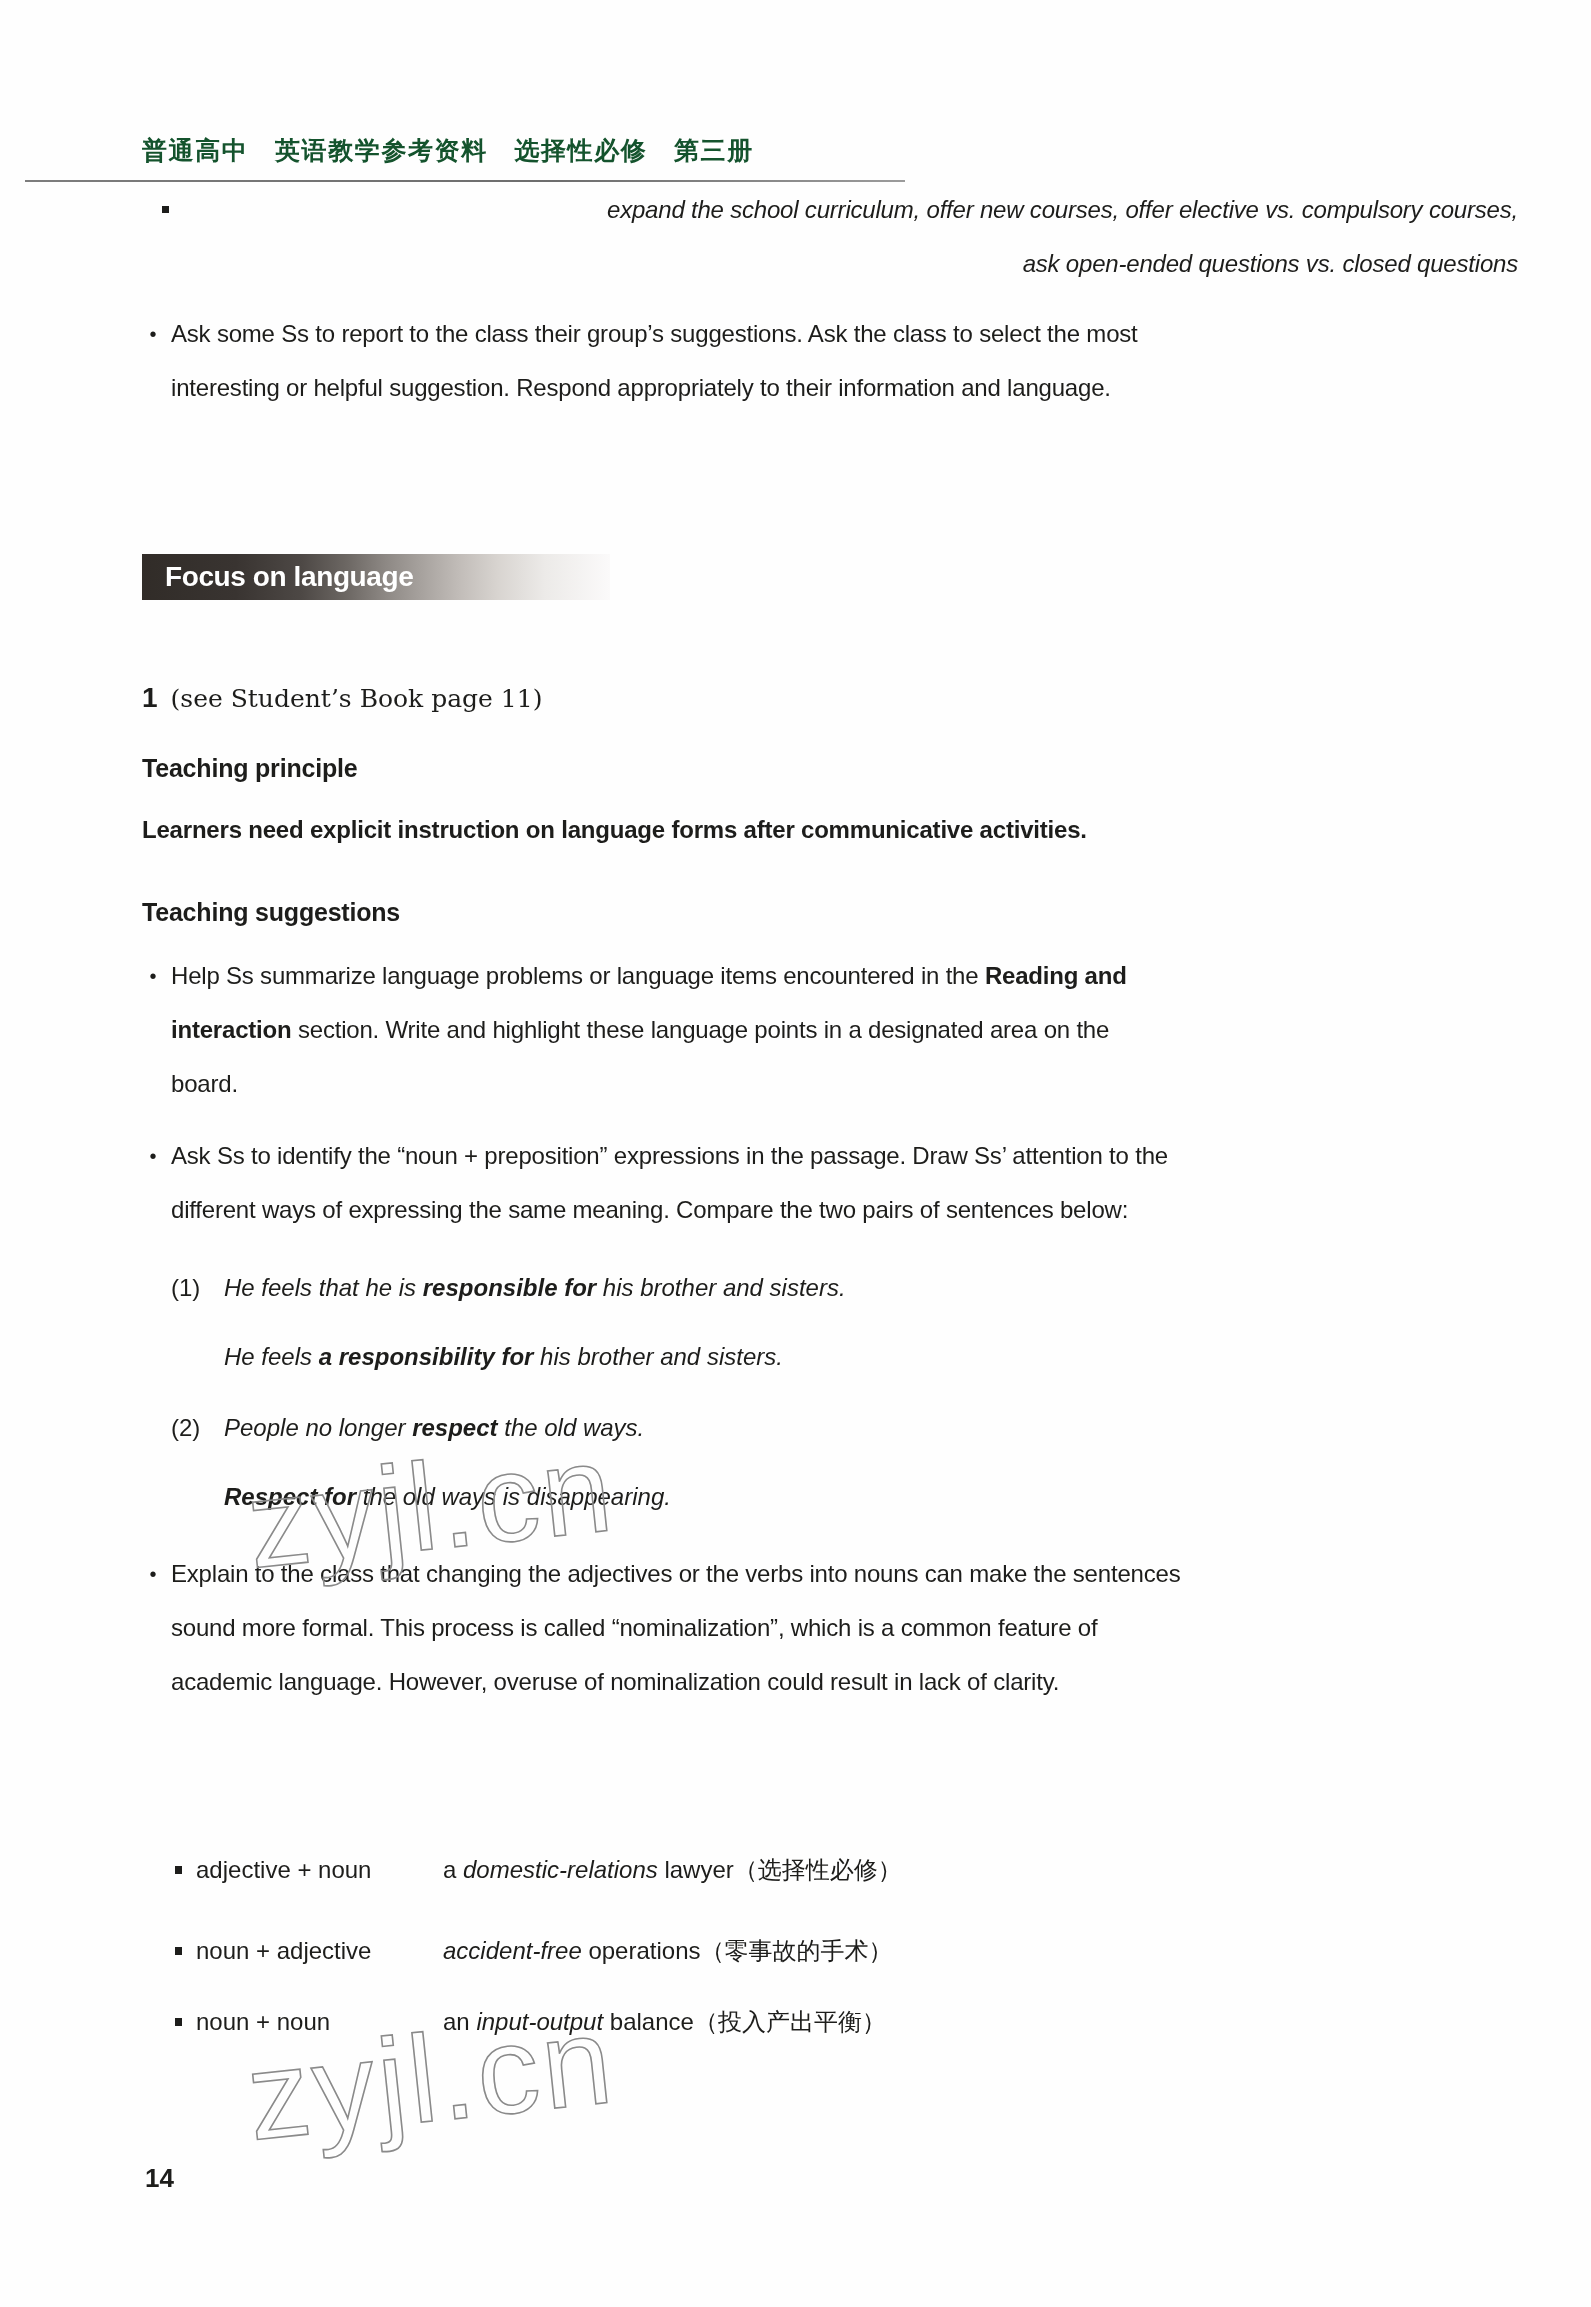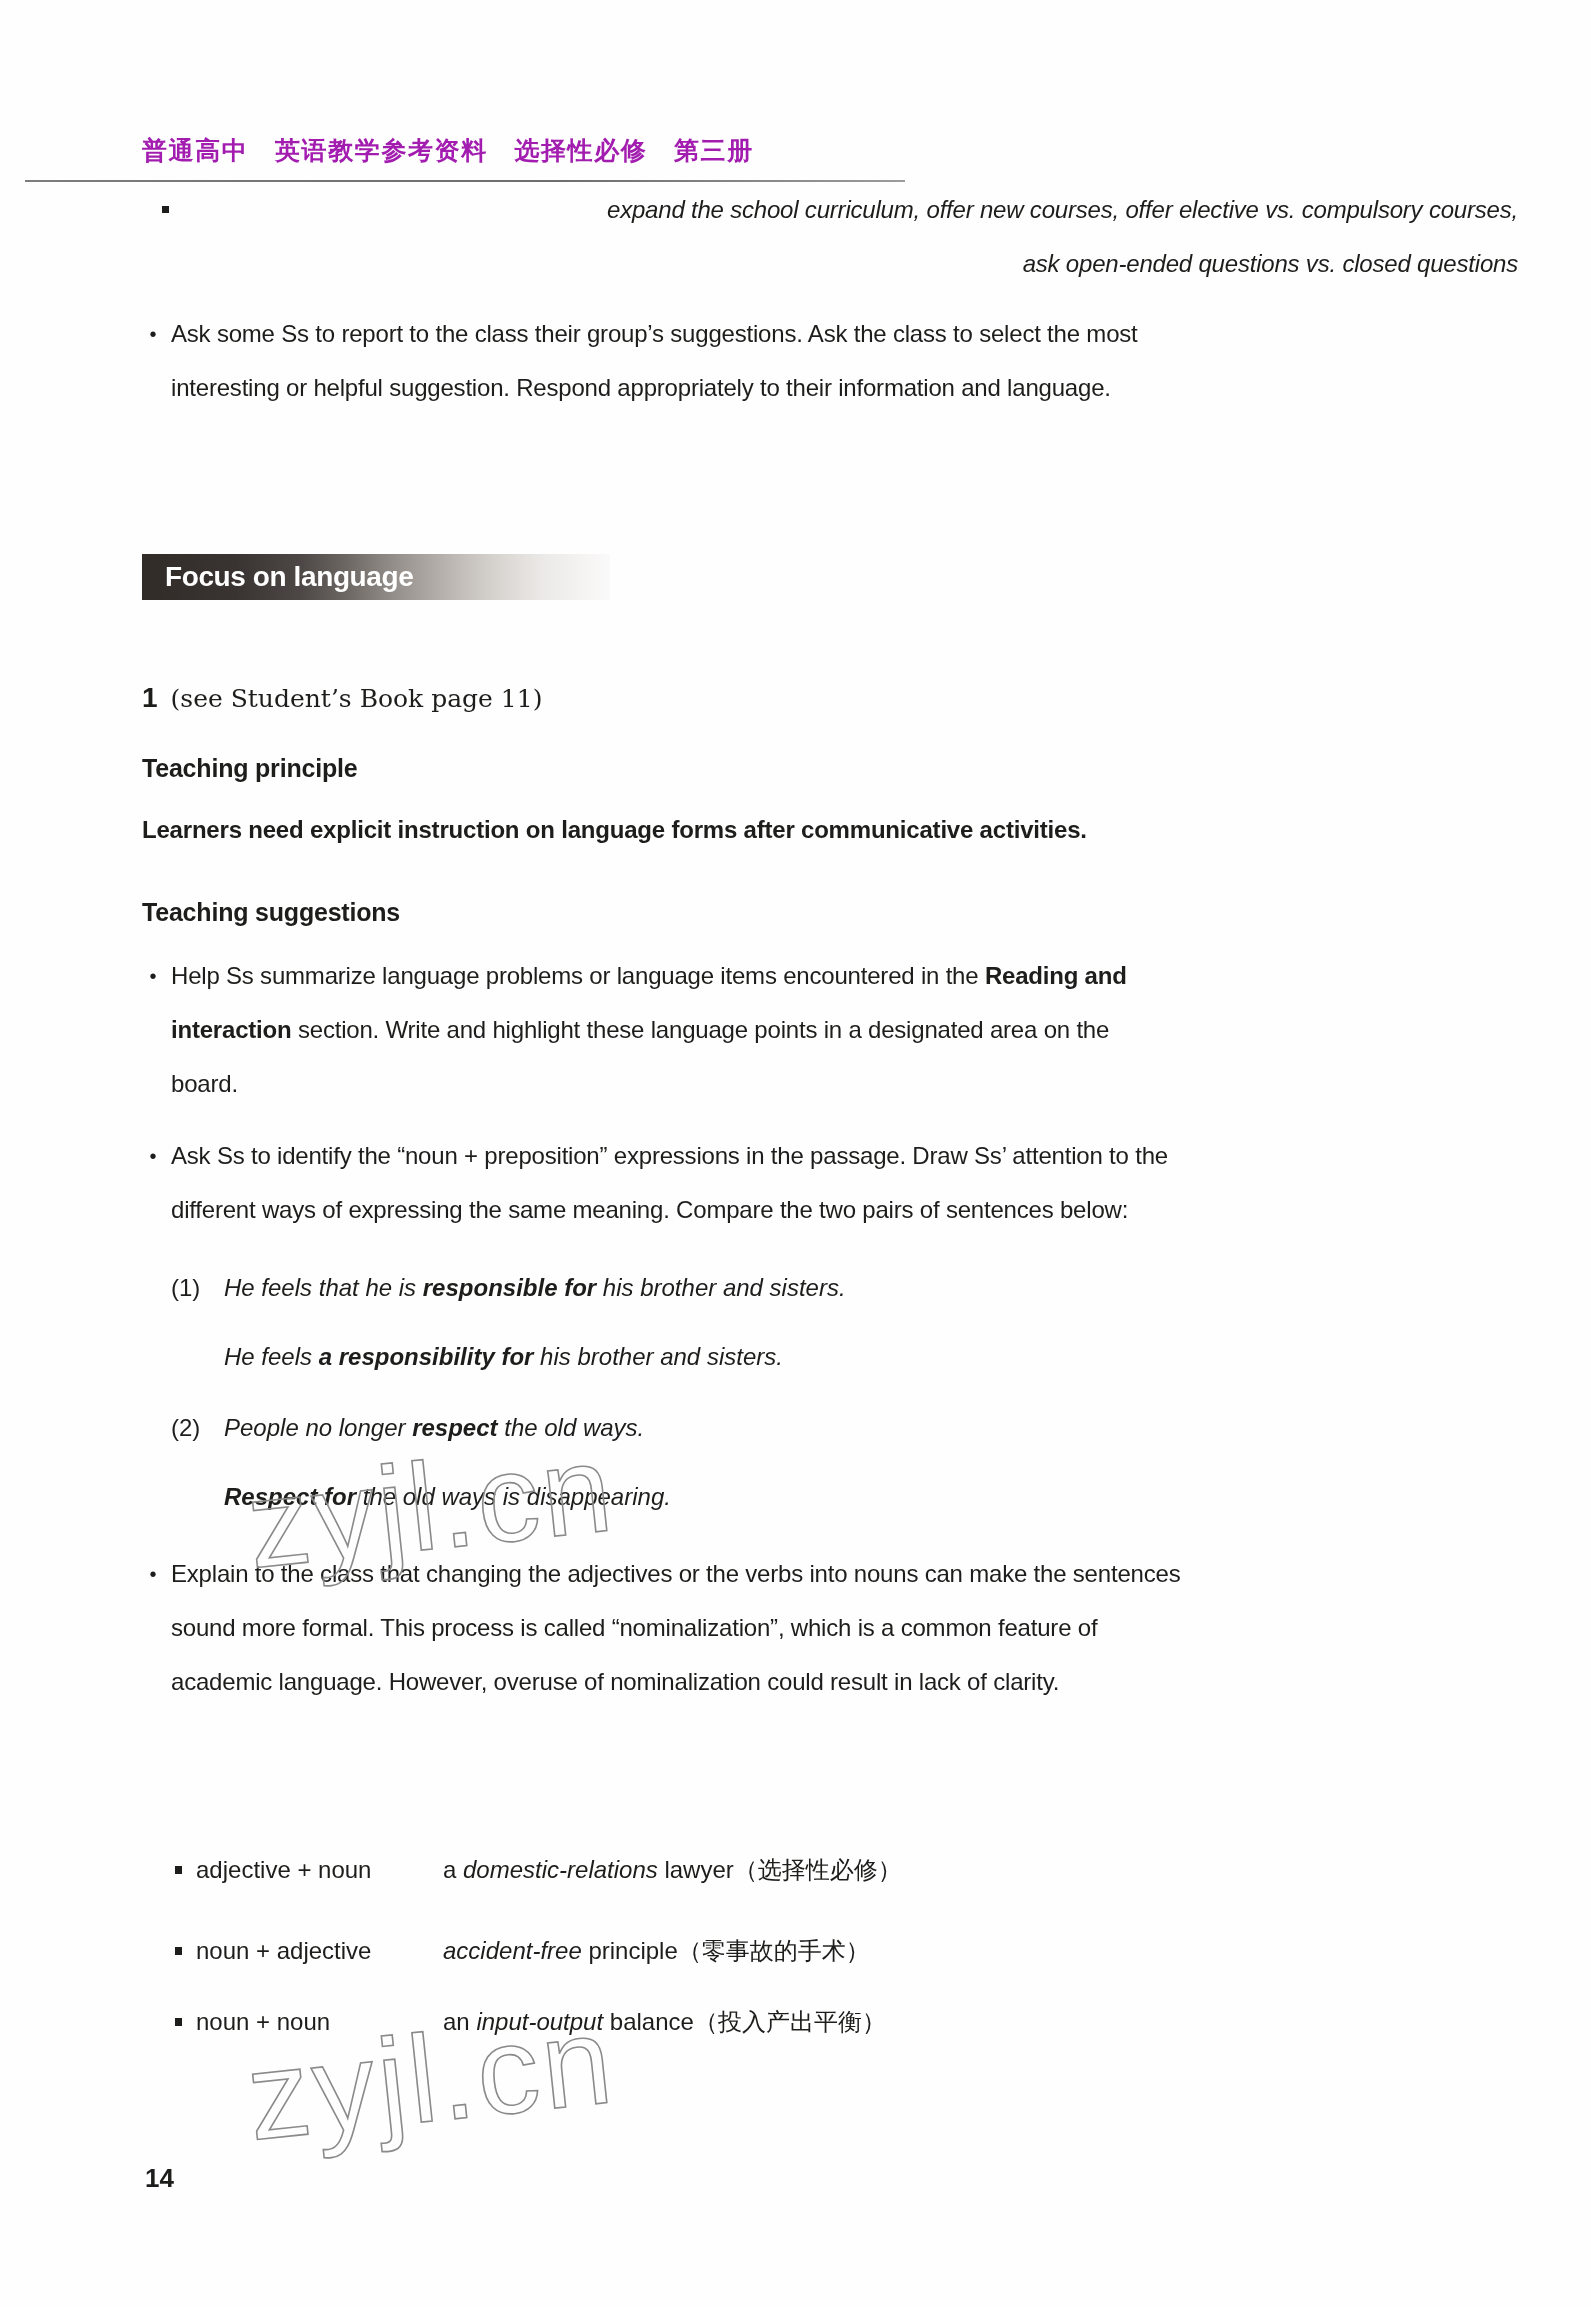--- a/index.html
+++ b/index.html
@@ -27,21 +27,21 @@
     position: absolute;
     left: 142px;
     top: 138px;
     width: 906px;
   }
   .running-header .rh-text {
     font-family: "DejaVu Serif", "Liberation Serif", serif;
     font-weight: bold;
     font-size: 25px;
     letter-spacing: 1.6px;
-    color: #a21caf;
+    color: #14532d;
     white-space: pre;
     line-height: 1;
   }
   .header-rule {
     position: absolute;
     left: 25px;
     top: 180px;
     width: 880px;
     height: 1.6px;
     background: linear-gradient(to right, #7d7d7d 0%, #6d6d6d 60%, #9b9b9b 100%);
@@ -288,21 +288,21 @@
   </div>
 
 
   <div class="cw-row" style="left:196px; top:1845px;">
     <div class="cw-left">adjective + noun</div>
     <div class="cw-right"><span>a </span><span class="it">domestic-relations</span><span> lawyer</span><span>（选择性必修）</span></div>
   </div>
 
   <div class="cw-row" style="left:196px; top:1926px;">
     <div class="cw-left">noun + adjective</div>
-    <div class="cw-right"><span></span><span class="it">accident-free</span><span> principle</span><span>（零事故的手术）</span></div>
+    <div class="cw-right"><span></span><span class="it">accident-free</span><span> operations</span><span>（零事故的手术）</span></div>
   </div>
 
   <div class="cw-row" style="left:196px; top:1997px;">
     <div class="cw-left">noun + noun</div>
     <div class="cw-right"><span>an </span><span class="it">input-output</span><span> balance</span><span>（投入产出平衡）</span></div>
   </div>
 
   <div class="watermark wm-1">zyjl.cn</div>
   <div class="watermark wm-2">zyjl.cn</div>
 

